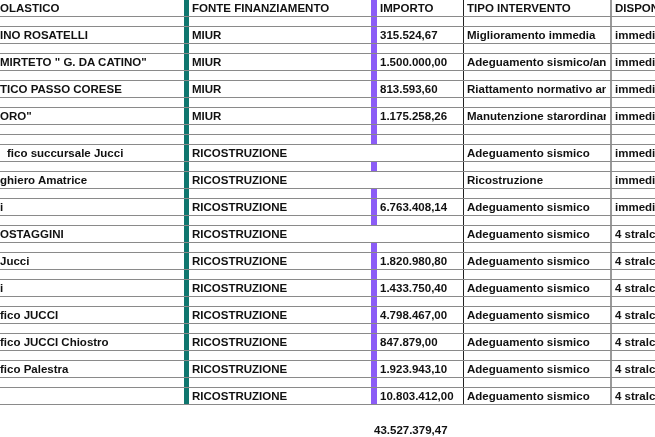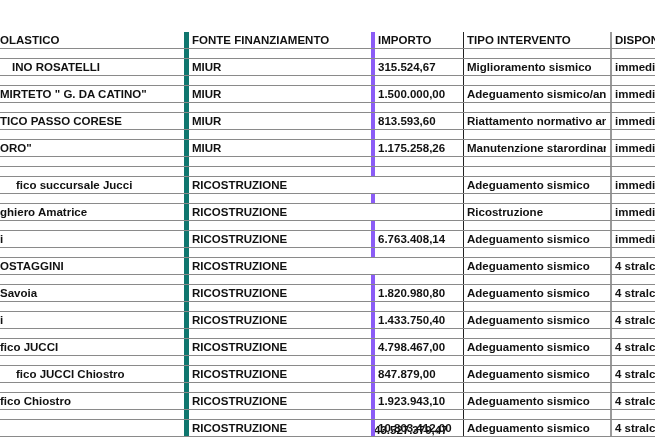--- a/index.html
+++ b/index.html
@@ -1,25 +1,25 @@
 <!DOCTYPE html>
 <html><head>
 <meta charset="utf-8">
 <style>
   html, body { margin: 0; padding: 0; background: #ffffff; }
   body { width: 655px; height: 437px; overflow: hidden; position: relative;
          font-family: "Liberation Sans", sans-serif; font-weight: bold; font-size: 11.5px; color: #111; }
   .sheet { position: absolute; left: 0; top: 0; width: 655px; height: 437px; }
   .row { position: absolute; left: 0; width: 655px; }
-  .row.line { border-bottom: 1px solid #8a8a8a; margin-top: 32px; }
+  .row.line { border-bottom: 1px solid #8a8a8a; }
   .cell { position: absolute; top: 0; height: 100%; box-sizing: border-box; white-space: nowrap; overflow: hidden;
           padding-left: 3px; line-height: 17px; }
   .c0 { left: -62px; width: 246px; text-align: left; }
   .c1 { left: 184px; width: 187px; border-left: 5px solid #0f766e; }
-  .c2 { left: 371px; width: 92px; border-left: 4px solid #8b5cf6; }
+  .c2 { left: 371px; width: 92px; border-left: 6px solid #8b5cf6; }
   .c3 { left: 463px; width: 143px; border-left: 1px solid #222; font-weight: bold; }
   .c4 { left: 610px; width: 60px; border-left: 2px solid #9a9a9a; }
   .head { height: 16px; }
   .spacer { height: 9px; }
   .data { height: 17px; }
   .total { position: absolute; left: 374px; top: 422px; line-height: 17px; }
 </style>
 </head>
 <body>
 
@@ -38,25 +38,25 @@
       <div class="cell c0" style="left: 0px; width: 184px; padding-left: 0px;">
         <span style="position: absolute; left: 0px;"></span>
       </div>
       <div class="cell c1"></div>
       <div class="cell c2"></div>
       <div class="cell c3"></div>
       <div class="cell c4"></div>
     </div>
     <div class="row line data" style="top: 27px; height: 16px;">
       <div class="cell c0" style="left: 0px; width: 184px; padding-left: 0px;">
-        <span style="position: absolute; left: 12px;">INO ROSATELLI</span>
+        <span style="position: absolute; left: 0px;">INO ROSATELLI</span>
       </div>
       <div class="cell c1">MIUR</div>
       <div class="cell c2">315.524,67</div>
-      <div class="cell c3">Miglioramento sismico</div>
+      <div class="cell c3">Miglioramento immedia</div>
       <div class="cell c4">immedia</div>
     </div>
     <div class="row line spacer" style="top: 44px; height: 9px;">
       <div class="cell c0" style="left: 0px; width: 184px; padding-left: 0px;">
         <span style="position: absolute; left: 0px;"></span>
       </div>
       <div class="cell c1"></div>
       <div class="cell c2"></div>
       <div class="cell c3"></div>
       <div class="cell c4"></div>
@@ -119,21 +119,21 @@
       <div class="cell c0" style="left: 0px; width: 184px; padding-left: 0px;">
         <span style="position: absolute; left: 0px;"></span>
       </div>
       <div class="cell c1"></div>
       <div class="cell c2"></div>
       <div class="cell c3"></div>
       <div class="cell c4"></div>
     </div>
     <div class="row line data" style="top: 145px; height: 16px;">
       <div class="cell c0" style="left: 0px; width: 184px; padding-left: 0px;">
-        <span style="position: absolute; left: 16px;">fico succursale Jucci</span>
+        <span style="position: absolute; left: 7px;">fico succursale Jucci</span>
       </div>
       <div class="cell c1">RICOSTRUZIONE</div>
       <div class="cell c3">Adeguamento sismico</div>
       <div class="cell c4">immedia</div>
     </div>
     <div class="row line spacer" style="top: 162px; height: 9px;">
       <div class="cell c0" style="left: 0px; width: 184px; padding-left: 0px;">
         <span style="position: absolute; left: 0px;"></span>
       </div>
       <div class="cell c1"></div>
@@ -188,21 +188,21 @@
       <div class="cell c0" style="left: 0px; width: 184px; padding-left: 0px;">
         <span style="position: absolute; left: 0px;"></span>
       </div>
       <div class="cell c1"></div>
       <div class="cell c2"></div>
       <div class="cell c3"></div>
       <div class="cell c4"></div>
     </div>
     <div class="row line data" style="top: 253px; height: 16px;">
       <div class="cell c0" style="left: 0px; width: 184px; padding-left: 0px;">
-        <span style="position: absolute; left: 0px;">Savoia</span>
+        <span style="position: absolute; left: 0px;">Jucci</span>
       </div>
       <div class="cell c1">RICOSTRUZIONE</div>
       <div class="cell c2">1.820.980,80</div>
       <div class="cell c3">Adeguamento sismico</div>
       <div class="cell c4">4 stralcio</div>
     </div>
     <div class="row line spacer" style="top: 270px; height: 9px;">
       <div class="cell c0" style="left: 0px; width: 184px; padding-left: 0px;">
         <span style="position: absolute; left: 0px;"></span>
       </div>
@@ -242,39 +242,39 @@
       <div class="cell c0" style="left: 0px; width: 184px; padding-left: 0px;">
         <span style="position: absolute; left: 0px;"></span>
       </div>
       <div class="cell c1"></div>
       <div class="cell c2"></div>
       <div class="cell c3"></div>
       <div class="cell c4"></div>
     </div>
     <div class="row line data" style="top: 334px; height: 16px;">
       <div class="cell c0" style="left: 0px; width: 184px; padding-left: 0px;">
-        <span style="position: absolute; left: 0px; padding-left: 16px;">fico JUCCI Chiostro</span>
+        <span style="position: absolute; left: 0px;">fico JUCCI Chiostro</span>
       </div>
       <div class="cell c1">RICOSTRUZIONE</div>
       <div class="cell c2">847.879,00</div>
       <div class="cell c3">Adeguamento sismico</div>
       <div class="cell c4">4 stralcio</div>
     </div>
     <div class="row line spacer" style="top: 351px; height: 9px;">
       <div class="cell c0" style="left: 0px; width: 184px; padding-left: 0px;">
         <span style="position: absolute; left: 0px;"></span>
       </div>
       <div class="cell c1"></div>
       <div class="cell c2"></div>
       <div class="cell c3"></div>
       <div class="cell c4"></div>
     </div>
     <div class="row line data" style="top: 361px; height: 16px;">
       <div class="cell c0" style="left: 0px; width: 184px; padding-left: 0px;">
-        <span style="position: absolute; left: 0px;">fico Chiostro</span>
+        <span style="position: absolute; left: 0px;">fico Palestra</span>
       </div>
       <div class="cell c1">RICOSTRUZIONE</div>
       <div class="cell c2">1.923.943,10</div>
       <div class="cell c3">Adeguamento sismico</div>
       <div class="cell c4">4 stralcio</div>
     </div>
     <div class="row line spacer" style="top: 378px; height: 9px;">
       <div class="cell c0" style="left: 0px; width: 184px; padding-left: 0px;">
         <span style="position: absolute; left: 0px;"></span>
       </div>

